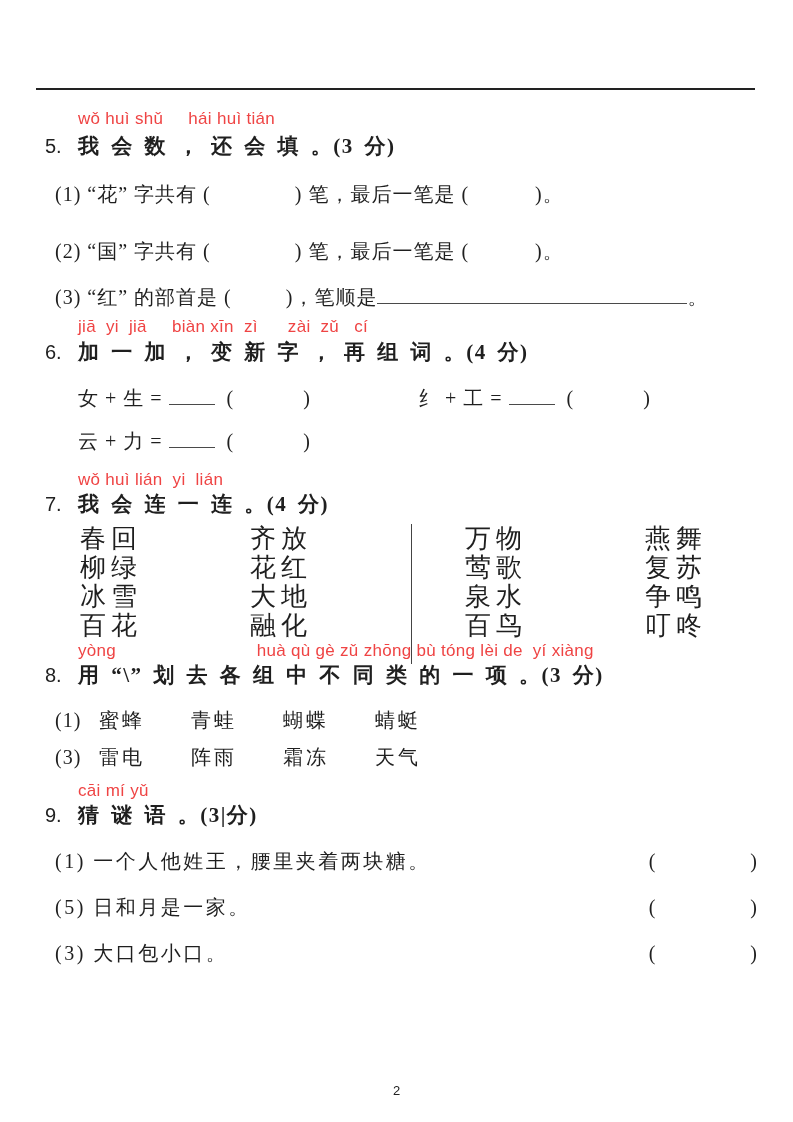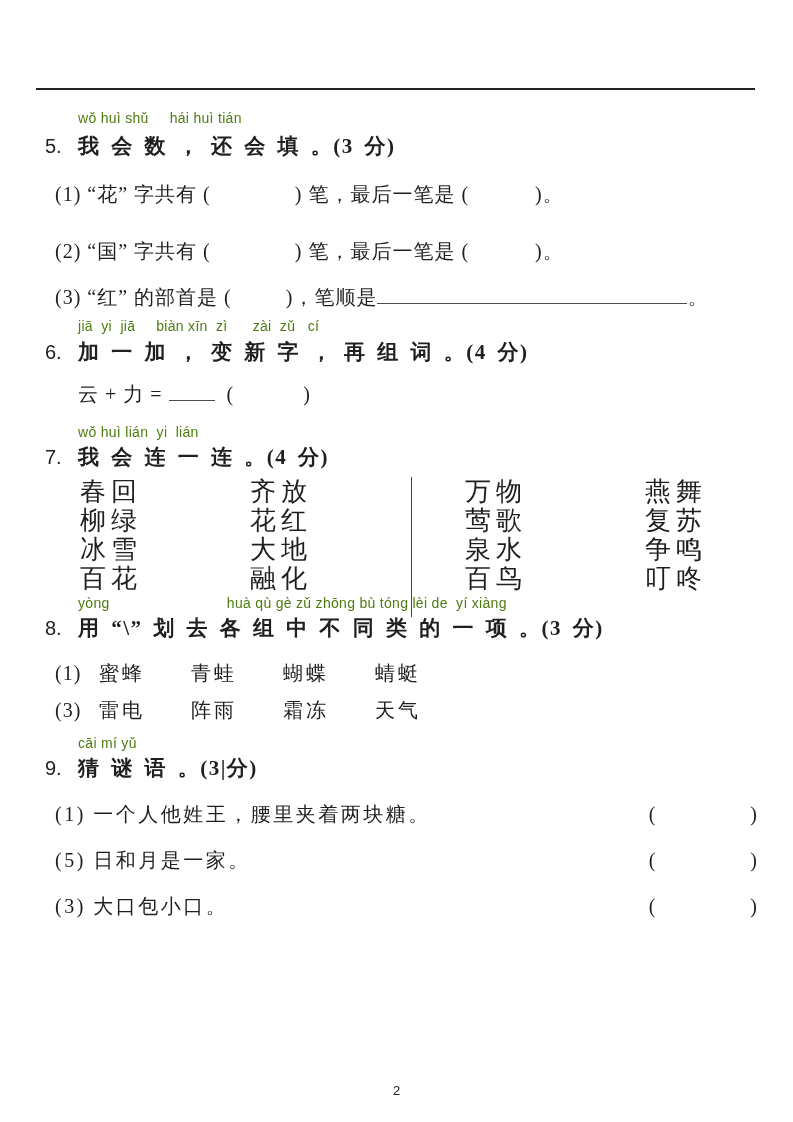--- a/index.html
+++ b/index.html
@@ -21,23 +21,23 @@
     border-top: 2px solid #222;
   }
   .content {
     position: absolute;
     top: 104px;
     left: 45px;
     width: 712px;
   }
   .pinyin {
     font-family: "Liberation Sans", "DejaVu Sans", sans-serif;
-    font-size: 14px;
+    font-size: 17px;
     line-height: 17px;
-    color: #4d7c0f;
+    color: #ef4444;
     white-space: pre;
     padding-left: 33px;
     letter-spacing: 0.3px;
   }
   .q-head {
     display: flex;
     align-items: baseline;
     font-size: 21px;
     line-height: 28px;
   }
@@ -166,20 +166,24 @@
       <div class="item-line s5-i2">(2) “国” 字共有 (              ) 笔，最后一笔是 (           )。</div>
       <div class="item-line s5-i3"><span>(3) “红” 的部首是 (         )，笔顺是</span><span class="blank-long"></span><span>。</span></div>
     </section>
 
     <section>
       <div class="pinyin s6-pinyin">jiā  yi  jiā     biàn xīn  zì      zài  zǔ   cí</div>
       <div class="q-head s6-head">
         <span class="q-num">6.</span>
         <span class="q-title">加 一 加 ， 变 新 字 ， 再 组 词 。(4 分)</span>
       </div>
+      <div class="q6-row s6-r1">
+        <div class="q6-cell"><span>女 + 生 =</span><span class="blank-short"></span><span class="answer-paren">(              )</span></div>
+        <div class="q6-cell"><span>纟 + 工 =</span><span class="blank-short"></span><span class="answer-paren">(              )</span></div>
+      </div>
       <div class="q6-row s6-r2">
         <div class="q6-cell"><span>云 + 力 =</span><span class="blank-short"></span><span class="answer-paren">(              )</span></div>
       </div>
     </section>
 
     <section>
       <div class="pinyin s7-pinyin">wǒ huì lián  yi  lián</div>
       <div class="q-head s7-head">
         <span class="q-num">7.</span>
         <span class="q-title">我 会 连 一 连 。(4 分)</span>

